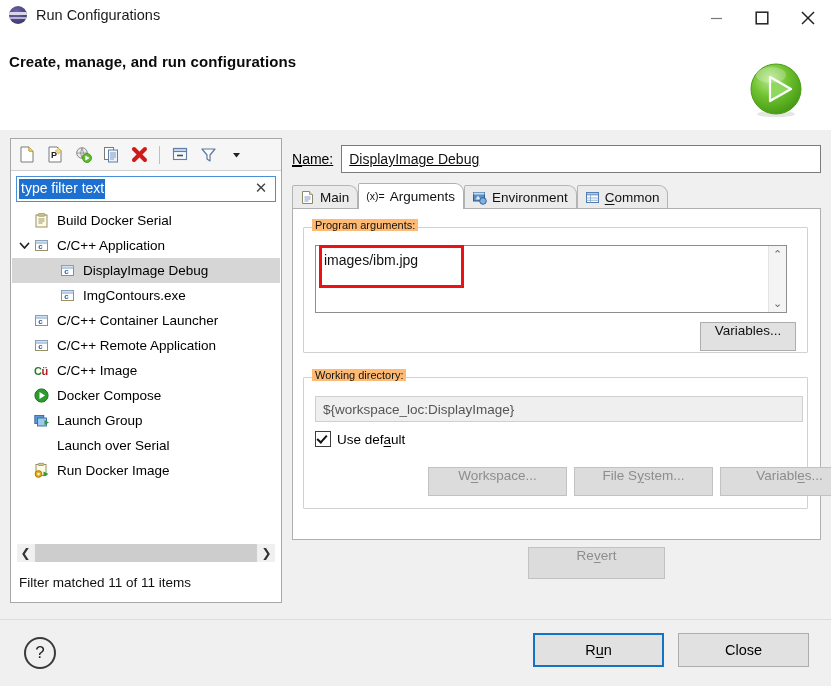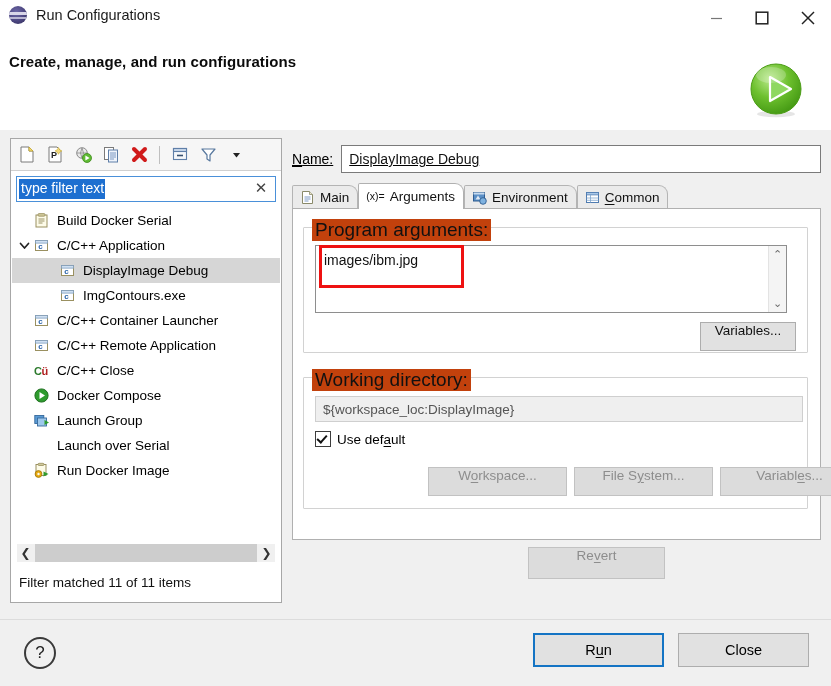--- a/index.html
+++ b/index.html
@@ -159,22 +159,22 @@
     position: absolute; left: 0; top: 70px; width: 529px; height: 332px;
     background: #ffffff; border: 1px solid #b0b0b0; box-sizing: border-box;
   }
 
   .group { position: absolute; }
   .group-box {
     position: absolute; left: 0; top: 8px; width: 100%; height: calc(100% - 8px);
     border: 1px solid #d2d2d2; box-sizing: border-box; border-radius: 1px;
   }
   .group-title {
-    position: absolute; left: 9px; top: 0; background: #c2410c; padding: 0 3px;
-    font-size: 19px; color: #111; z-index: 2; text-align: center;
+    position: absolute; left: 9px; top: 0; background: #fdba74; padding: 0 3px;
+    font-size: 11px; color: #111; z-index: 2; text-align: center;
   }
 
   .args-box {
     position: absolute; left: 12px; top: 26px; width: 472px; height: 68px;
     border: 1px solid #8e8e8e; background: #ffffff; box-sizing: border-box;
     display: flex;
   }
   .args-text { flex: 1; padding: 6px 0 0 8px; font-size: 14px; color: #111; }
   .args-sb {
     width: 17px; background: #f4f4f4; display: flex; flex-direction: column;
@@ -421,21 +421,21 @@
           <text x="5.2" y="12.4" font-family="Liberation Sans, sans-serif" font-size="8" font-weight="bold" fill="#2a63a8">c</text>
         </svg>
         <span>C/C++ Remote Application</span>
       </div>
 
       <div class="tree-item indent-1">
         <svg class="tree-ico" viewBox="0 0 17 17">
           <text x="1" y="13" font-family="Liberation Sans, sans-serif" font-size="11" font-weight="bold" fill="#2c7a2c">C</text>
           <text x="8.4" y="13" font-family="Liberation Sans, sans-serif" font-size="11" font-weight="bold" fill="#b02020">ü</text>
         </svg>
-        <span>C/C++ Close</span>
+        <span>C/C++ Image</span>
       </div>
 
       <div class="tree-item indent-1">
         <svg class="tree-ico" viewBox="0 0 17 17">
           <circle cx="8.5" cy="8.5" r="6.6" fill="#2e9b2e" stroke="#1f7020" stroke-width="1"></circle>
           <path d="M6.5 5 L12 8.5 L6.5 12 Z" fill="#ffffff"></path>
         </svg>
         <span>Docker Compose</span>
       </div>
 

